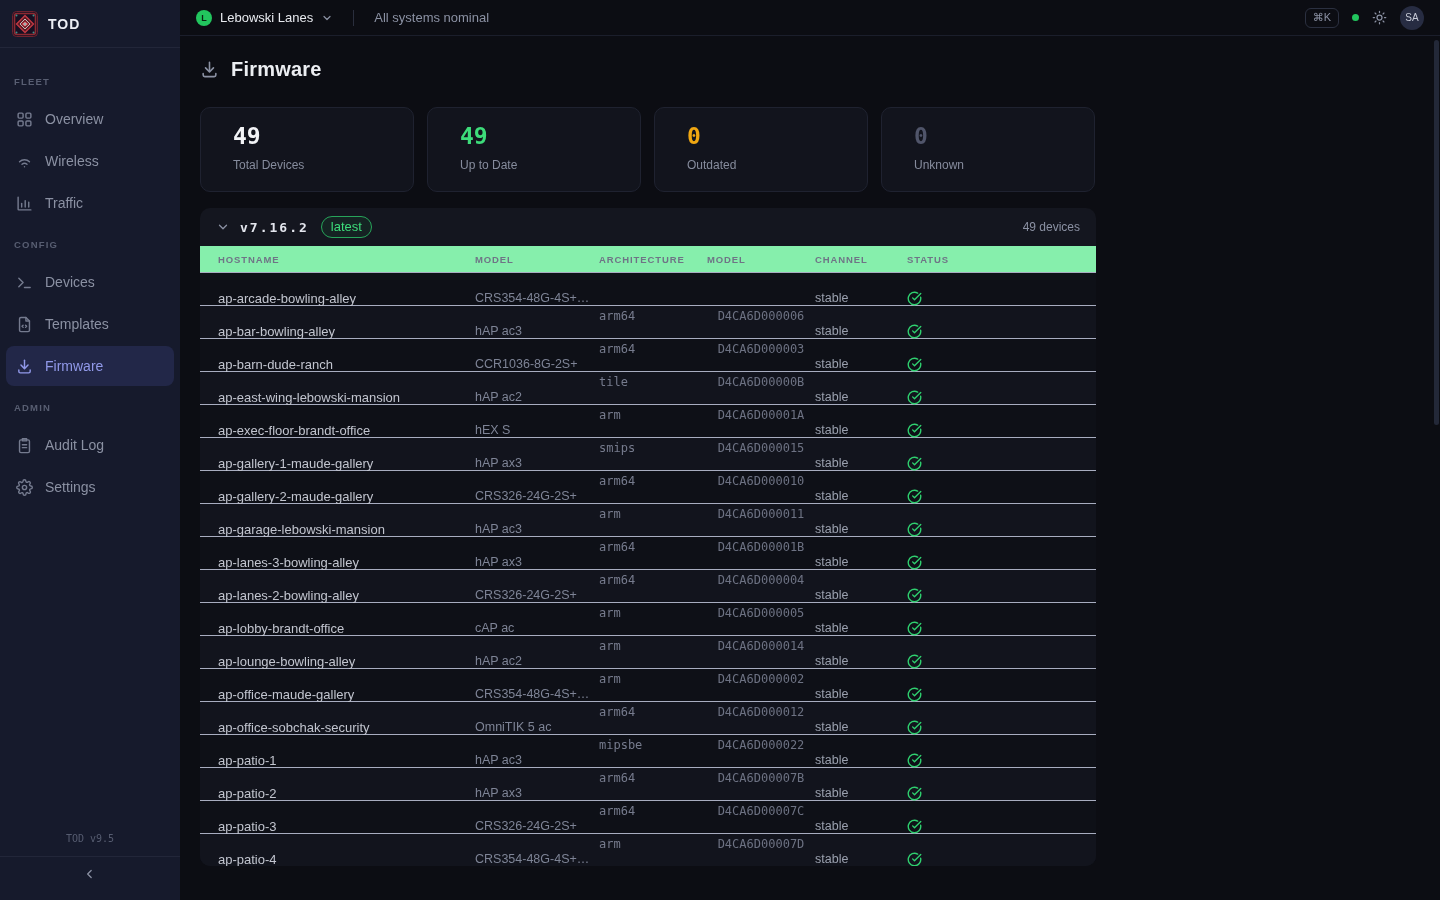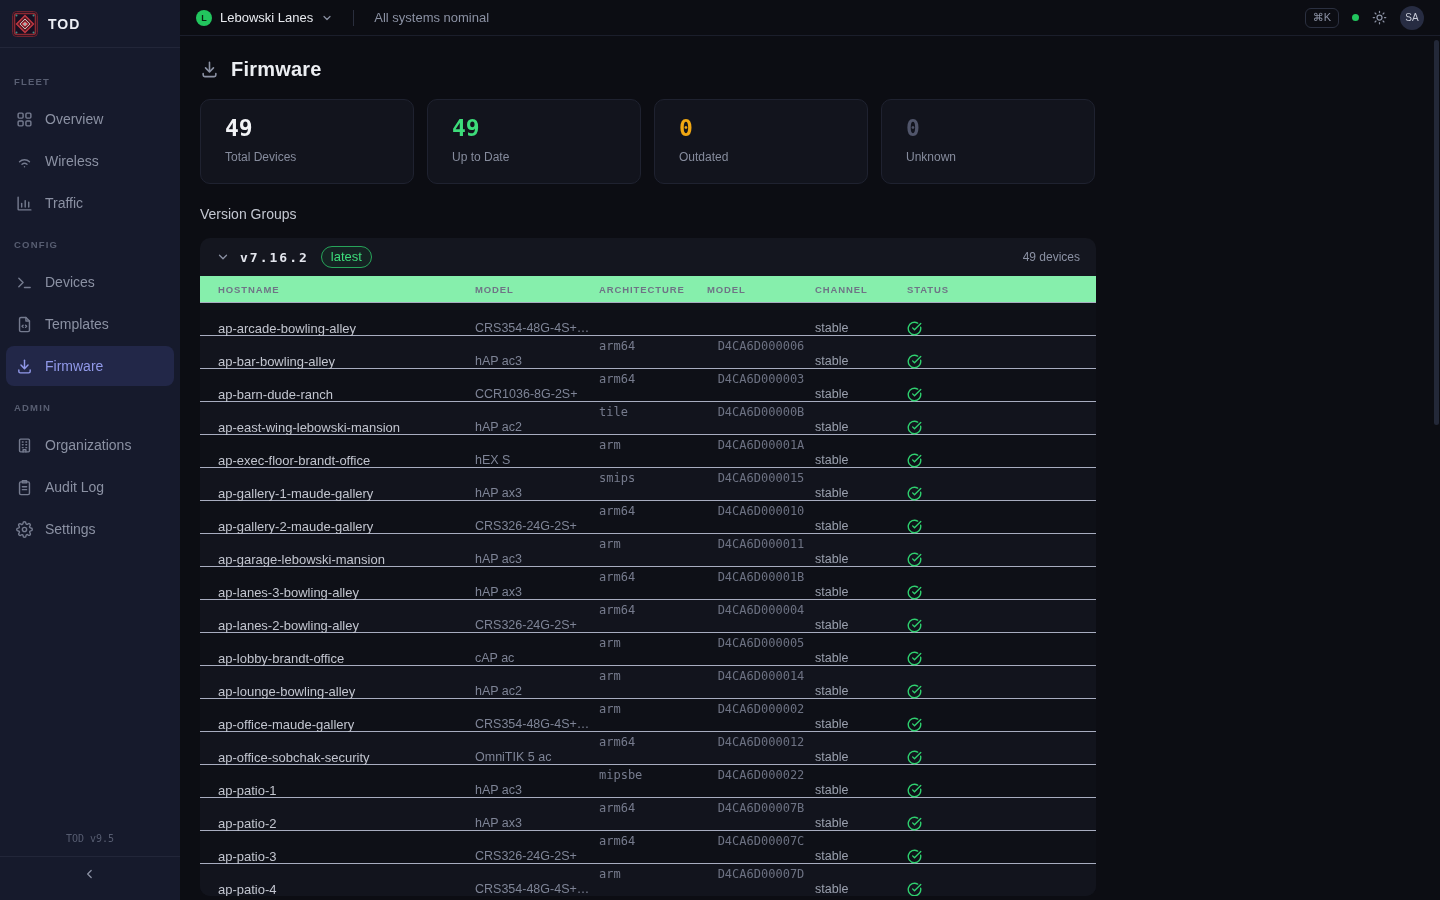--- a/index.html
+++ b/index.html
@@ -50,21 +50,21 @@
     color:#c7cad6; font-size:10px; display:flex; align-items:center; justify-content:center;
     cursor:pointer; }
 
   .content { padding:22px 0 0 20px; width:916px; }
   .page-head { display:flex; align-items:center; gap:12px; }
   .page-head .ph-icon { color:#8b91a3; display:flex; }
   .page-title { font-size:20px; font-weight:600; color:#eceef2; letter-spacing:.2px; }
 
   .stats-grid { display:grid; grid-template-columns:repeat(4,214px); gap:13px; margin-top:18px; }
   .stat-card { background:#12141d; border:1px solid #1f2230; border-radius:10px;
-    height:85px; padding:15px 24px; }
+    height:85px; padding:15px 32px;margin-top:8px; }
   .stat-value { font-size:23px; font-weight:bold; }
   .stat-label { font-size:12px; color:#868c9d; margin-top:9px; }
 
   .section-title { margin-top:22px; font-size:14px; color:#c3c7d1; }
 
   .group-card { margin-top:16px; width:896px; background:#14161f; border-radius:10px;
     overflow:hidden; }
   .group-header { height:38px; display:flex; align-items:center; padding:0 16px; cursor:pointer; }
   .group-version { font-size:13px; font-weight:bold; color:#e4e6ee; letter-spacing:2px;
     margin-left:10px; }
@@ -184,30 +184,20 @@
               <path d="M12 3v11"></path>
               <path d="m7 10 5 5 5-5"></path>
               <path d="M4 17v2a2 2 0 0 0 2 2h12a2 2 0 0 0 2-2v-2"></path>
             </svg>
         </span>
         <span>Firmware</span>
       </div>
 
       <div class="nav-section-label">ADMIN</div>
 
-      <div class="nav-item">
-        <span class="nv-icon">
-          <svg width="17" height="17" viewBox="0 0 24 24" fill="none" stroke="currentColor" stroke-width="2" stroke-linecap="round" stroke-linejoin="round">
-              <rect x="5" y="3" width="14" height="18" rx="1.5"></rect>
-              <path d="M9 7h1M14 7h1M9 11h1M14 11h1M9 15h1M14 15h1"></path>
-              <path d="M10 21v-3h4v3"></path>
-            </svg>
-        </span>
-        <span>Organizations</span>
-      </div>
 
       <div class="nav-item">
         <span class="nv-icon">
           <svg width="17" height="17" viewBox="0 0 24 24" fill="none" stroke="currentColor" stroke-width="2" stroke-linecap="round" stroke-linejoin="round">
               <rect x="5" y="4" width="14" height="18" rx="2"></rect>
               <path d="M9 2.5h6v3H9z"></path>
               <path d="M9 11h6M9 15h6"></path>
             </svg>
         </span>
         <span>Audit Log</span>
@@ -288,21 +278,20 @@
         <div class="stat-card">
           <div class="stat-value mono" style="color: rgb(240, 167, 18);">0</div>
           <div class="stat-label">Outdated</div>
         </div>
         <div class="stat-card">
           <div class="stat-value mono" style="color: rgb(80, 85, 106);">0</div>
           <div class="stat-label">Unknown</div>
         </div>
       </div>
 
-      <div class="section-title">Version Groups</div>
 
       <div class="group-card">
         <div class="group-header">
           <span class="chev">
             <svg width="14" height="14" viewBox="0 0 24 24" fill="none" stroke="currentColor" stroke-width="2.2" stroke-linecap="round" stroke-linejoin="round">
                 <path d="m6 9 6 6 6-6"></path>
               </svg>
           </span>
           <span class="group-version mono">v7.16.2</span>
           <span class="badge-latest">latest</span>

